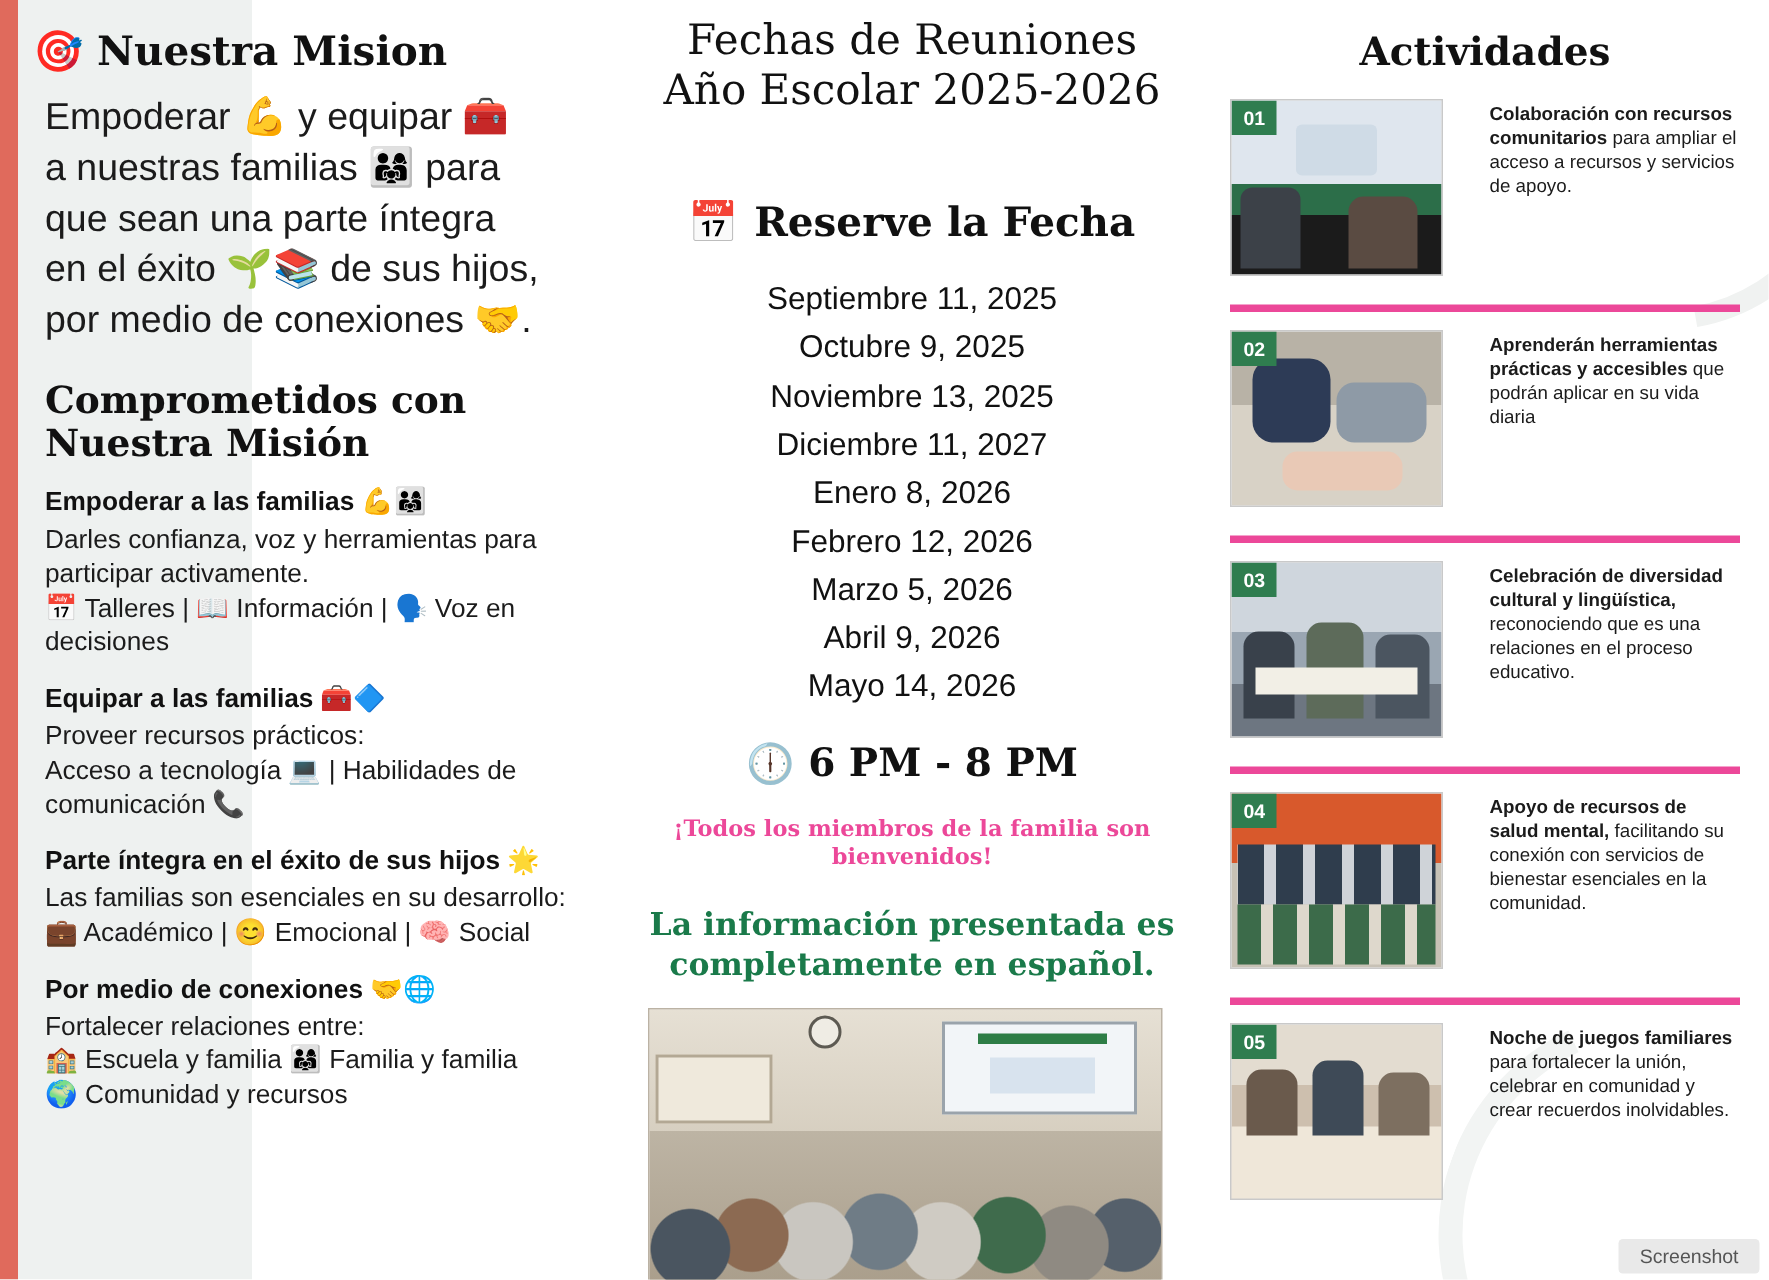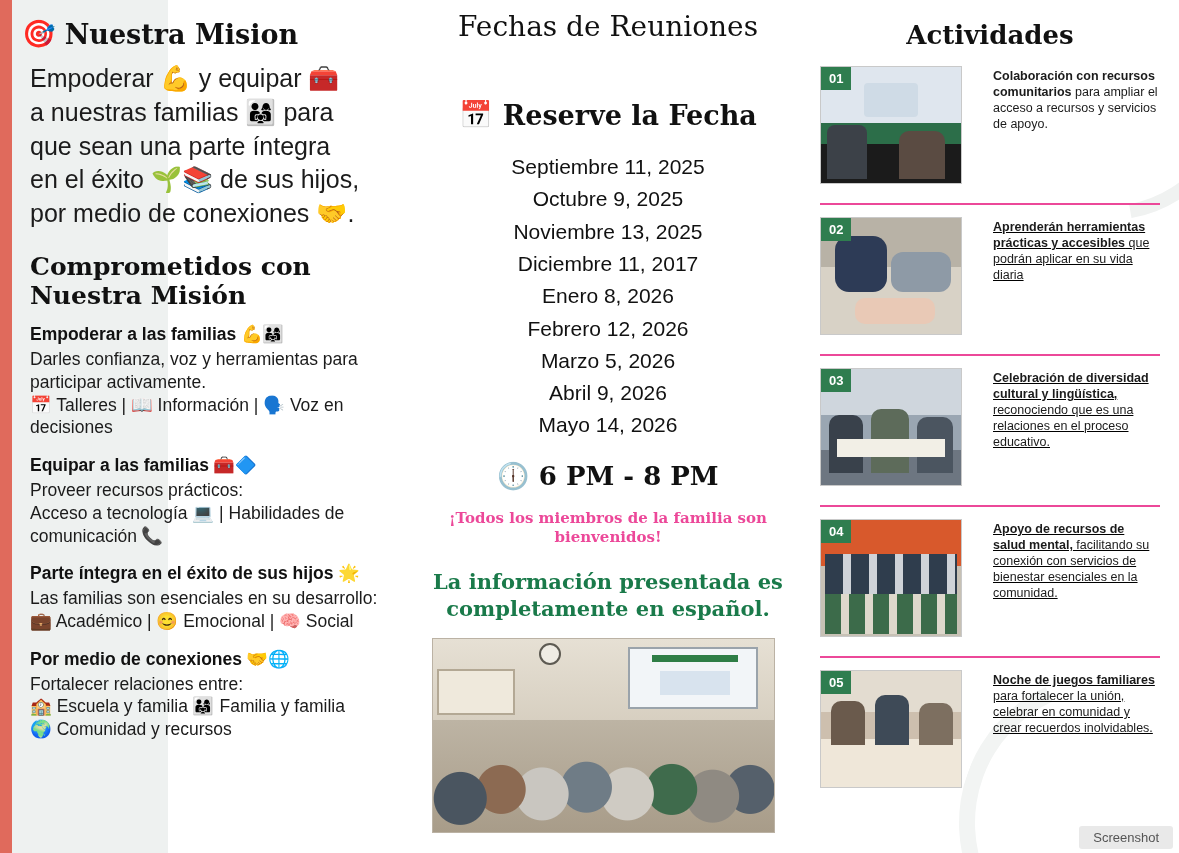--- a/index.html
+++ b/index.html
@@ -145,21 +145,21 @@
   }
 
   
   .col-right { position: absolute; left: 820px; top: 20px; width: 340px; }
   .right-title {
     font-family: "DejaVu Serif", serif;
     font-weight: bold; font-size: 26px; color: #111;
     text-align: center; margin-bottom: 16px;
   }
   .act-row { display: flex; gap: 31px; padding-bottom: 10px; margin-bottom: 9px; position: relative; }
-  .act-row + .act-row { border-top: 2px solid #ec4899; padding-top: 12px; text-decoration: underline; }
+  .act-row + .act-row { border-top: 5px solid #ec4899; padding-top: 12px; }
   .act-thumb {
     position: relative; width: 142px; height: 118px; flex: 0 0 142px;
     border: 1px solid #c9c9c9; overflow: hidden;
   }
   .act-num {
     position: absolute; left: 0; top: 0; z-index: 3;
     background: #2f7d4f; color: #fff; font-weight: bold;
     font-size: 13px; padding: 4px 8px;
   }
   .act-text { font-size: 12.5px; line-height: 1.28; color: #1b1b1b; padding-top: 2px; }
@@ -238,32 +238,33 @@
       <h4>Por medio de conexiones 🤝🌐</h4>
       <p>Fortalecer relaciones entre:</p>
       <p>🏫 Escuela y familia 👨‍👩‍👧 Familia y familia</p>
       <p>🌍 Comunidad y recursos</p>
     </div>
   </div>
 
   <div class="col-mid">
     <div class="mid-title">
       <div>Fechas de Reuniones</div>
+      <div>Año Escolar 2025-2026</div>
     </div>
 
     <div class="save-date">
       <span>📅</span>
       <span>Reserve la Fecha</span>
     </div>
 
     <div class="dates">
       <div>Septiembre 11, 2025</div>
       <div>Octubre 9, 2025</div>
       <div>Noviembre 13, 2025</div>
-      <div>Diciembre 11, 2017</div>
+      <div>Diciembre 11, 2027</div>
       <div>Enero 8, 2026</div>
       <div>Febrero 12, 2026</div>
       <div>Marzo 5, 2026</div>
       <div>Abril 9, 2026</div>
       <div>Mayo 14, 2026</div>
     </div>
 
     <div class="time">
       <span>🕕</span>
       <span>6 PM - 8 PM</span>

